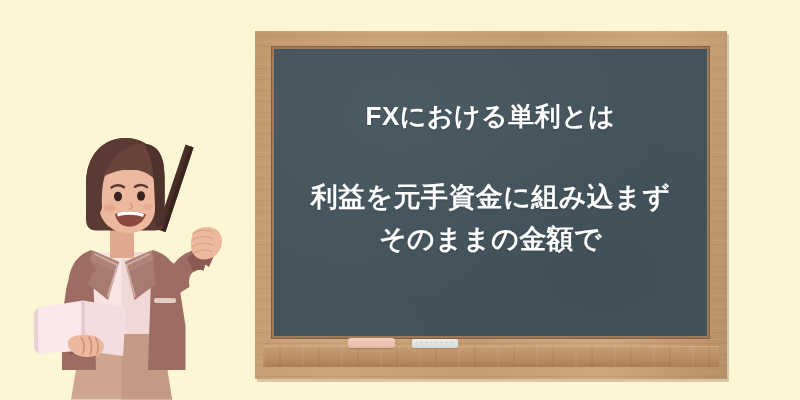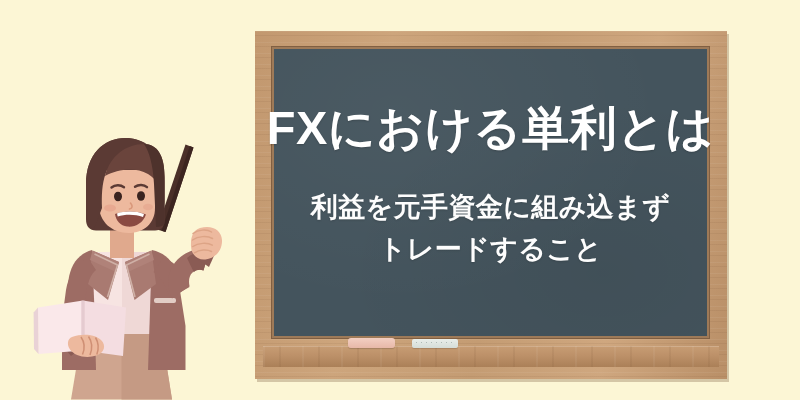--- a/index.html
+++ b/index.html
@@ -132,31 +132,31 @@
     left: 19px;
     right: 20px;
     top: 18px;
     bottom: 43px;
     display: flex;
     flex-direction: column;
     align-items: center;
   }
   .board-title {
     margin-top: 53px;
-    font-size: 47px;
+    font-size: 26px;
     line-height: 1.1;
     font-weight: 700;
     color: #ffffff;
     letter-spacing: 0.5px;
     text-align: center;
     white-space: nowrap;
     text-shadow: 0 1px 2px rgba(0,0,0,0.18);
   }
   .board-body {
-    margin-top: 32px;
+    margin-top: 45px;
     font-size: 27px;
     line-height: 42px;
     font-weight: 700;
     color: #fdfdfd;
     text-align: center;
     letter-spacing: 0.4px;
     text-shadow: 0 1px 2px rgba(0,0,0,0.15);
   }
   .board-body-line { display: block; white-space: nowrap; }
 
@@ -270,21 +270,21 @@
 
   <div id="chalkboard">
     <div class="frame-outer"></div>
     <div class="frame-inner-bevel"></div>
     <div class="slate"></div>
 
     <div class="board-text">
       <div class="board-title">FXにおける単利とは</div>
       <div class="board-body">
         <span class="board-body-line">利益を元手資金に組み込まず</span>
-        <span class="board-body-line">トレードすること</span>
+        <span class="board-body-line">そのままの金額で</span>
       </div>
     </div>
 
     <div class="ledge"></div>
     <div class="eraser"></div>
     <div class="chalk"></div>
   </div>
 
 </div>
 

